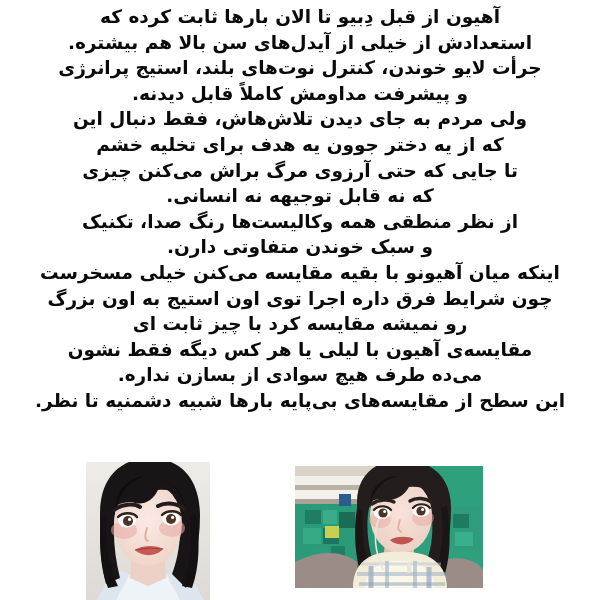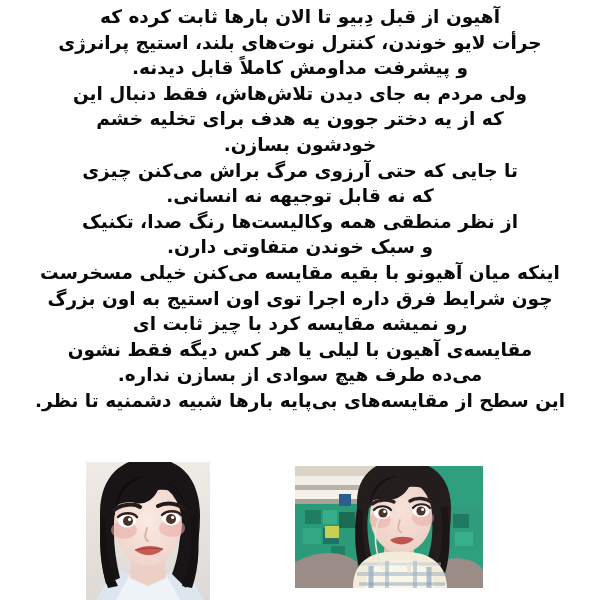--- a/index.html
+++ b/index.html
@@ -75,25 +75,25 @@
   }
   .ph-svg { display: block; width: 100%; height: 100%; }
 </style>
 </head>
 <body>
 
 <div id="page">
 
   <div id="text-block">
     <p class="text-line">آهیون از قبل دِبیو تا الان بارها ثابت کرده که</p>
+    <p class="text-line">استعدادش از خیلی از آیدل‌های سن بالا هم بیشتره.</p>
     <p class="text-line">جرأت لایو خوندن، کنترل نوت‌های بلند، استیج پرانرژی</p>
     <p class="text-line">و پیشرفت مداومش کاملاً قابل دیدنه.</p>
     <p class="text-line">ولی مردم به جای دیدن تلاش‌هاش، فقط دنبال این</p>
     <p class="text-line">که از یه دختر جوون یه هدف برای تخلیه خشم</p>
-    <p class="text-line">خودشون بسازن.</p>
     <p class="text-line">تا جایی که حتی آرزوی مرگ براش می‌کنن چیزی</p>
     <p class="text-line">که نه قابل توجیهه نه انسانی.</p>
     <p class="text-line">از نظر منطقی همه وکالیست‌ها رنگ صدا، تکنیک</p>
     <p class="text-line">و سبک خوندن متفاوتی دارن.</p>
     <p class="text-line">اینکه میان آهیونو با بقیه مقایسه می‌کنن خیلی مسخرست</p>
     <p class="text-line">چون  شرایط فرق داره اجرا توی اون استیج به اون بزرگ</p>
     <p class="text-line">رو نمیشه مقایسه کرد با چیز ثابت ای</p>
     <p class="text-line">مقایسه‌ی آهیون با لیلی یا هر کس دیگه فقط نشون</p>
     <p class="text-line">می‌ده طرف هیچ سوادی از بسازن نداره.</p>
     <p class="text-line">این سطح از  مقایسه‌های بی‌پایه بارها شبیه دشمنیه تا نظر.</p>

